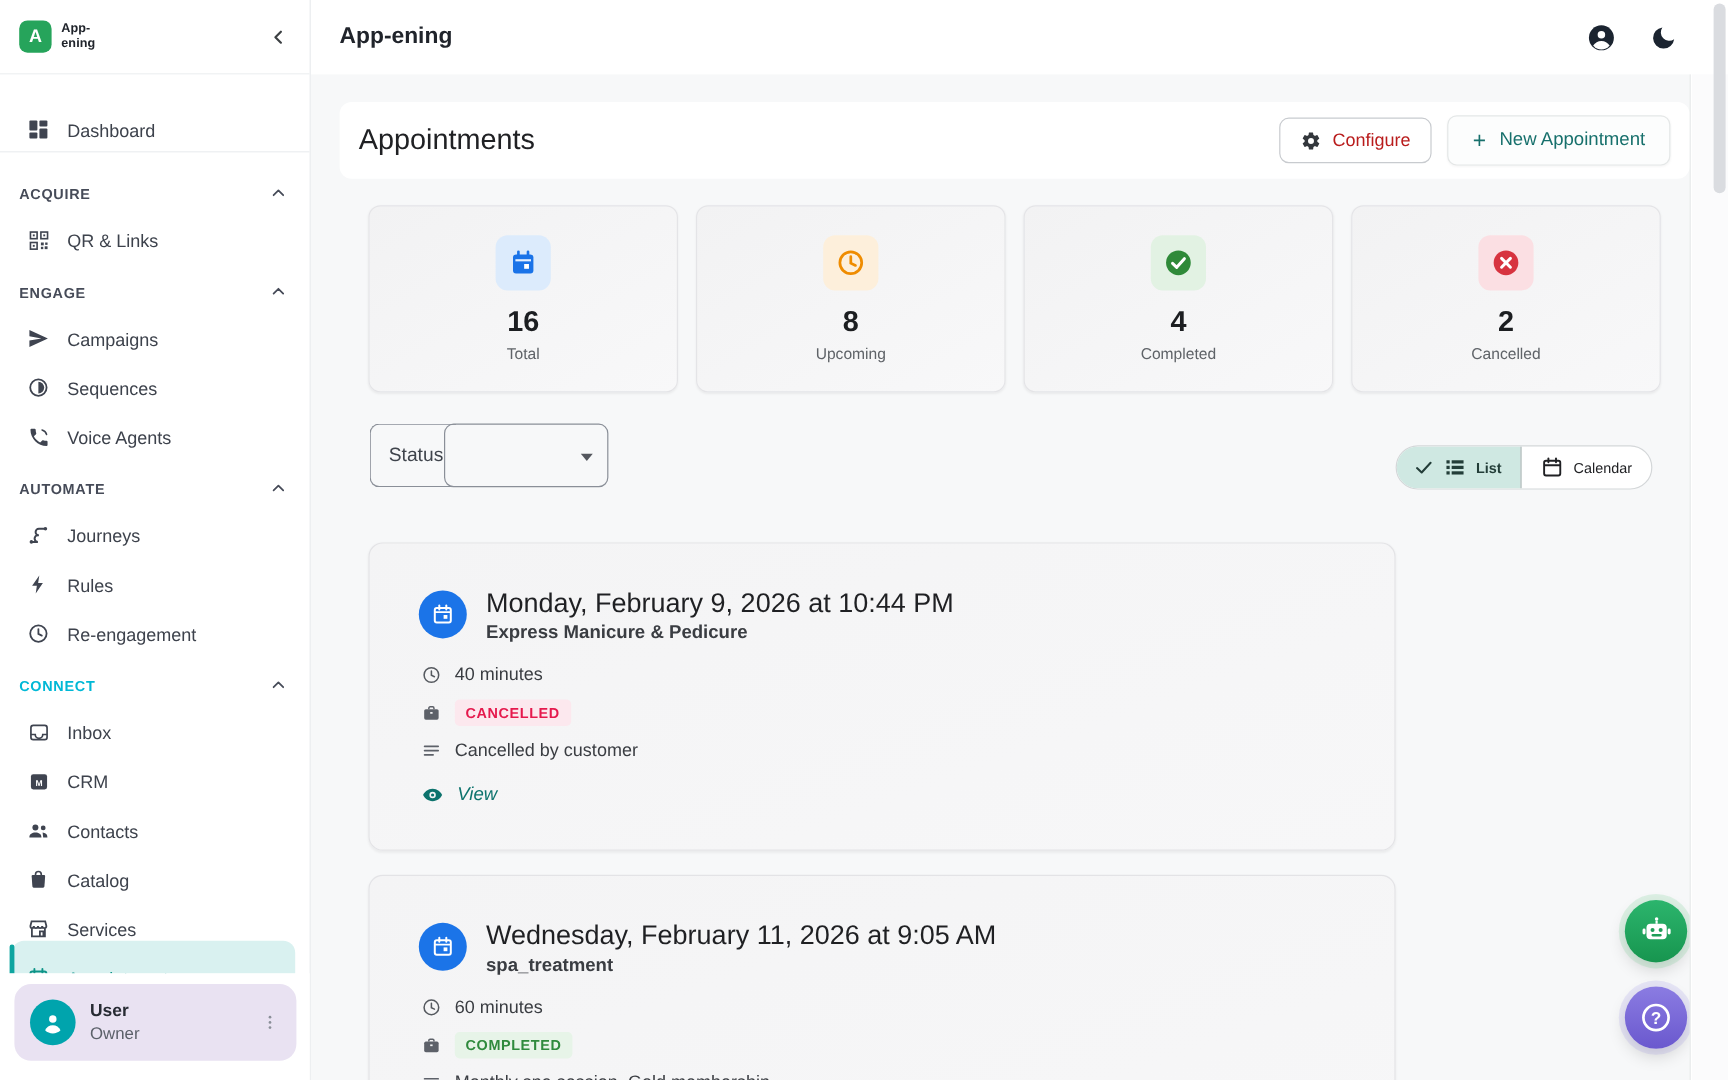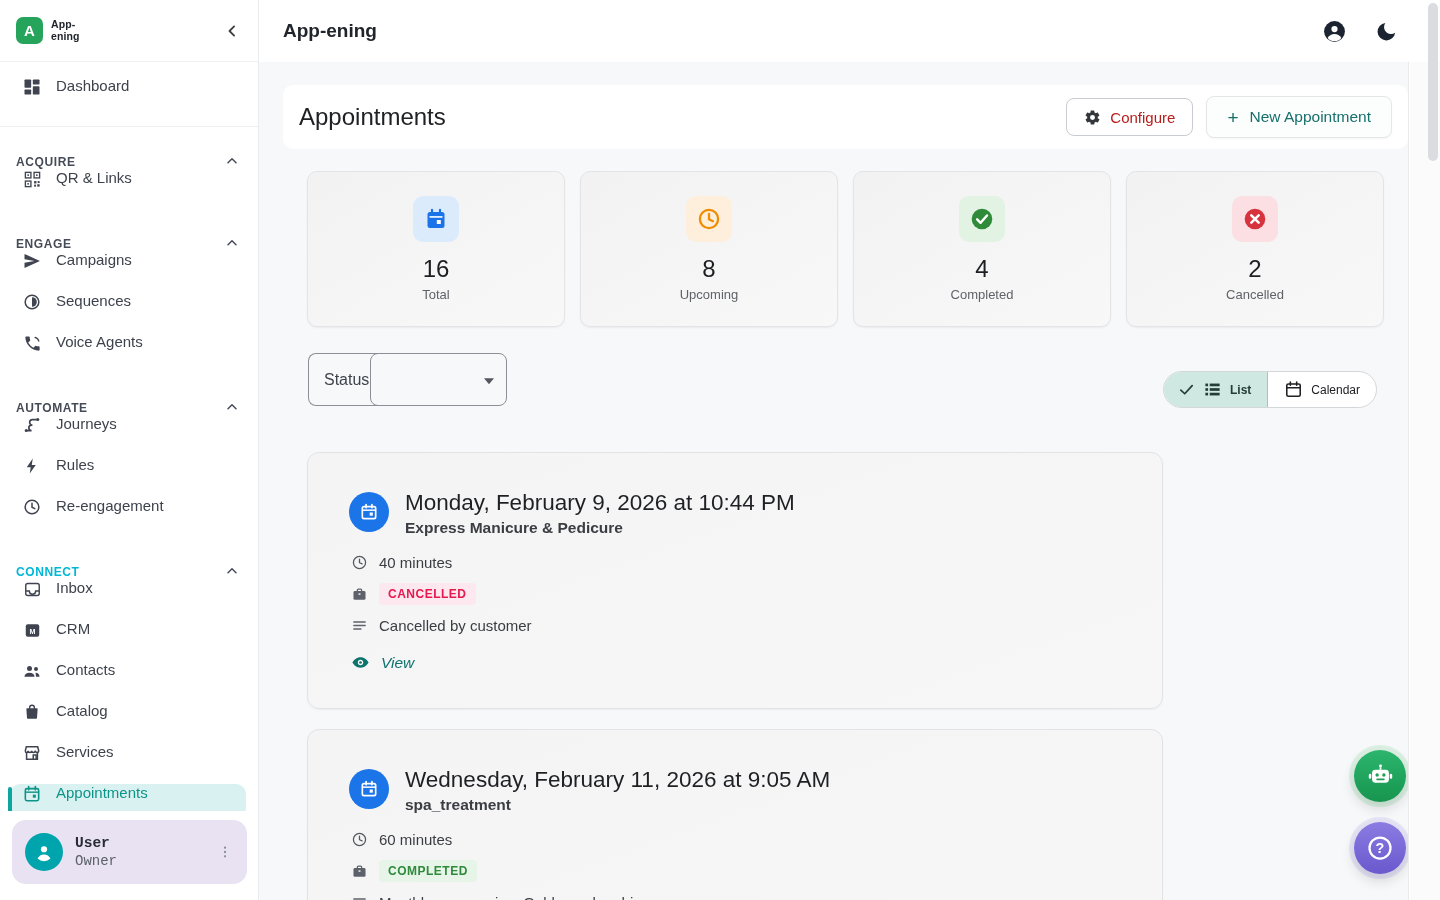--- a/index.html
+++ b/index.html
@@ -15,36 +15,36 @@
   .logo-box { width:27px; height:27px; border-radius:7px; background:#26a45b;
     color:#fff; font-weight:800; font-size:15px; display:flex; align-items:center;
     justify-content:center; }
   .logo-text { margin-left:8px; font-size:10.5px; font-weight:800; color:#20242b;
     line-height:1.1; letter-spacing:.1px; }
   .collapse-btn { position:absolute; right:12px; top:50%; transform:translateY(-50%);
     width:28px; height:28px; display:flex; align-items:center; justify-content:center;
     cursor:pointer; }
 
   .nav { padding-top:15px; }
-  .nav-item { position:relative; height:41px; display:flex; align-items:flex-start;
+  .nav-item { position:relative; height:41px; display:flex; align-items:flex-end;
     gap:14px; padding:0 16px 0 22px; font-size:15px; color:#3d424c; cursor:pointer; }
   .nav-item .ni-icon { width:20px; height:20px; flex:0 0 20px; display:flex;
     align-items:center; justify-content:center; }
   .nav-item.active { background:#d9f1f0; border-radius:10px; margin:0 12px 0 10px;
     padding-left:12px; color:#0d9488; font-weight:500; }
   .nav-item.active::before { content:""; position:absolute; left:-2px; top:3px;
     bottom:3px; width:4px; border-radius:3px; background:#0ea5a0; }
   .nav-divider { height:1px; background:#eceef1; margin:8px 0 4px; }
   .section-head { height:38px; margin-top:3px; display:flex; align-items:flex-end;
     justify-content:space-between; padding:0 18px 0 16px; font-size:12px;
     font-weight:700; letter-spacing:.6px; color:#464b58; cursor:pointer; }
   .section-head.connect { color:#00b8d6; }
 
   .side-footer { position:absolute; left:0; bottom:0; width:258px; height:89px;
-    background:#fff;font-family:Liberation Mono, monospace; }
+    background:#fff; }
   .user-card { position:absolute; left:12px; top:9px; width:235px; height:64px;
     background:#e9e2f2; border-radius:14px; display:flex; align-items:center;
     padding:0 8px 0 13px; gap:12px; }
   .user-avatar { width:38px; height:38px; border-radius:50%; background:#00a4ad;
     display:flex; align-items:center; justify-content:center; flex:0 0 38px; }
   .user-name { font-size:14.5px; font-weight:700; color:#272b33; }
   .user-role { font-size:14px; color:#5b6069; margin-top:2px; }
   .user-menu { margin-left:auto; width:28px; height:28px; display:flex;
     align-items:center; justify-content:center; cursor:pointer; }
 
@@ -84,21 +84,21 @@
   .stats { position:absolute; left:48px; top:109px; display:flex; gap:15px; }
   .stat-card { width:258px; height:156px;
     background:linear-gradient(150deg,#f2f2f3,#f8f8f9);
     border:1px solid #e4e4e7; border-radius:10px;
     box-shadow:0 1px 2px rgba(0,0,0,.06);
     display:flex; flex-direction:column; align-items:center; justify-content:center; }
   .stat-iconbox { width:46px; height:46px; border-radius:10px; display:flex;
     align-items:center; justify-content:center; margin-bottom:13px; }
   .ib-blue  { background:#dcebfc; } .ib-orange{ background:#fdefdb; }
   .ib-green { background:#e2f2e3; } .ib-red   { background:#fbdfe3; }
-  .stat-value { font-size:24px; font-weight:400; color:#1c1e21; }
+  .stat-value { font-size:24px; font-weight:700; color:#1c1e21; }
   .stat-label { font-size:13px; color:#5f6368; margin-top:4px; }
 
   
   .status-select { position:absolute; left:49px; top:291px; width:199px; height:53px; }
   .ss-cap { position:absolute; left:0; top:0; bottom:0; width:72px;
     border:1px solid #8a8f98; border-right:none; border-radius:8px 0 0 8px; }
   .ss-body { position:absolute; left:62px; right:0; top:0; bottom:0;
     border:1px solid #8a8f98; border-radius:8px; }
   .ss-label { position:absolute; left:16px; top:50%; transform:translateY(-50%);
     font-size:16px; color:#3f444c; }

